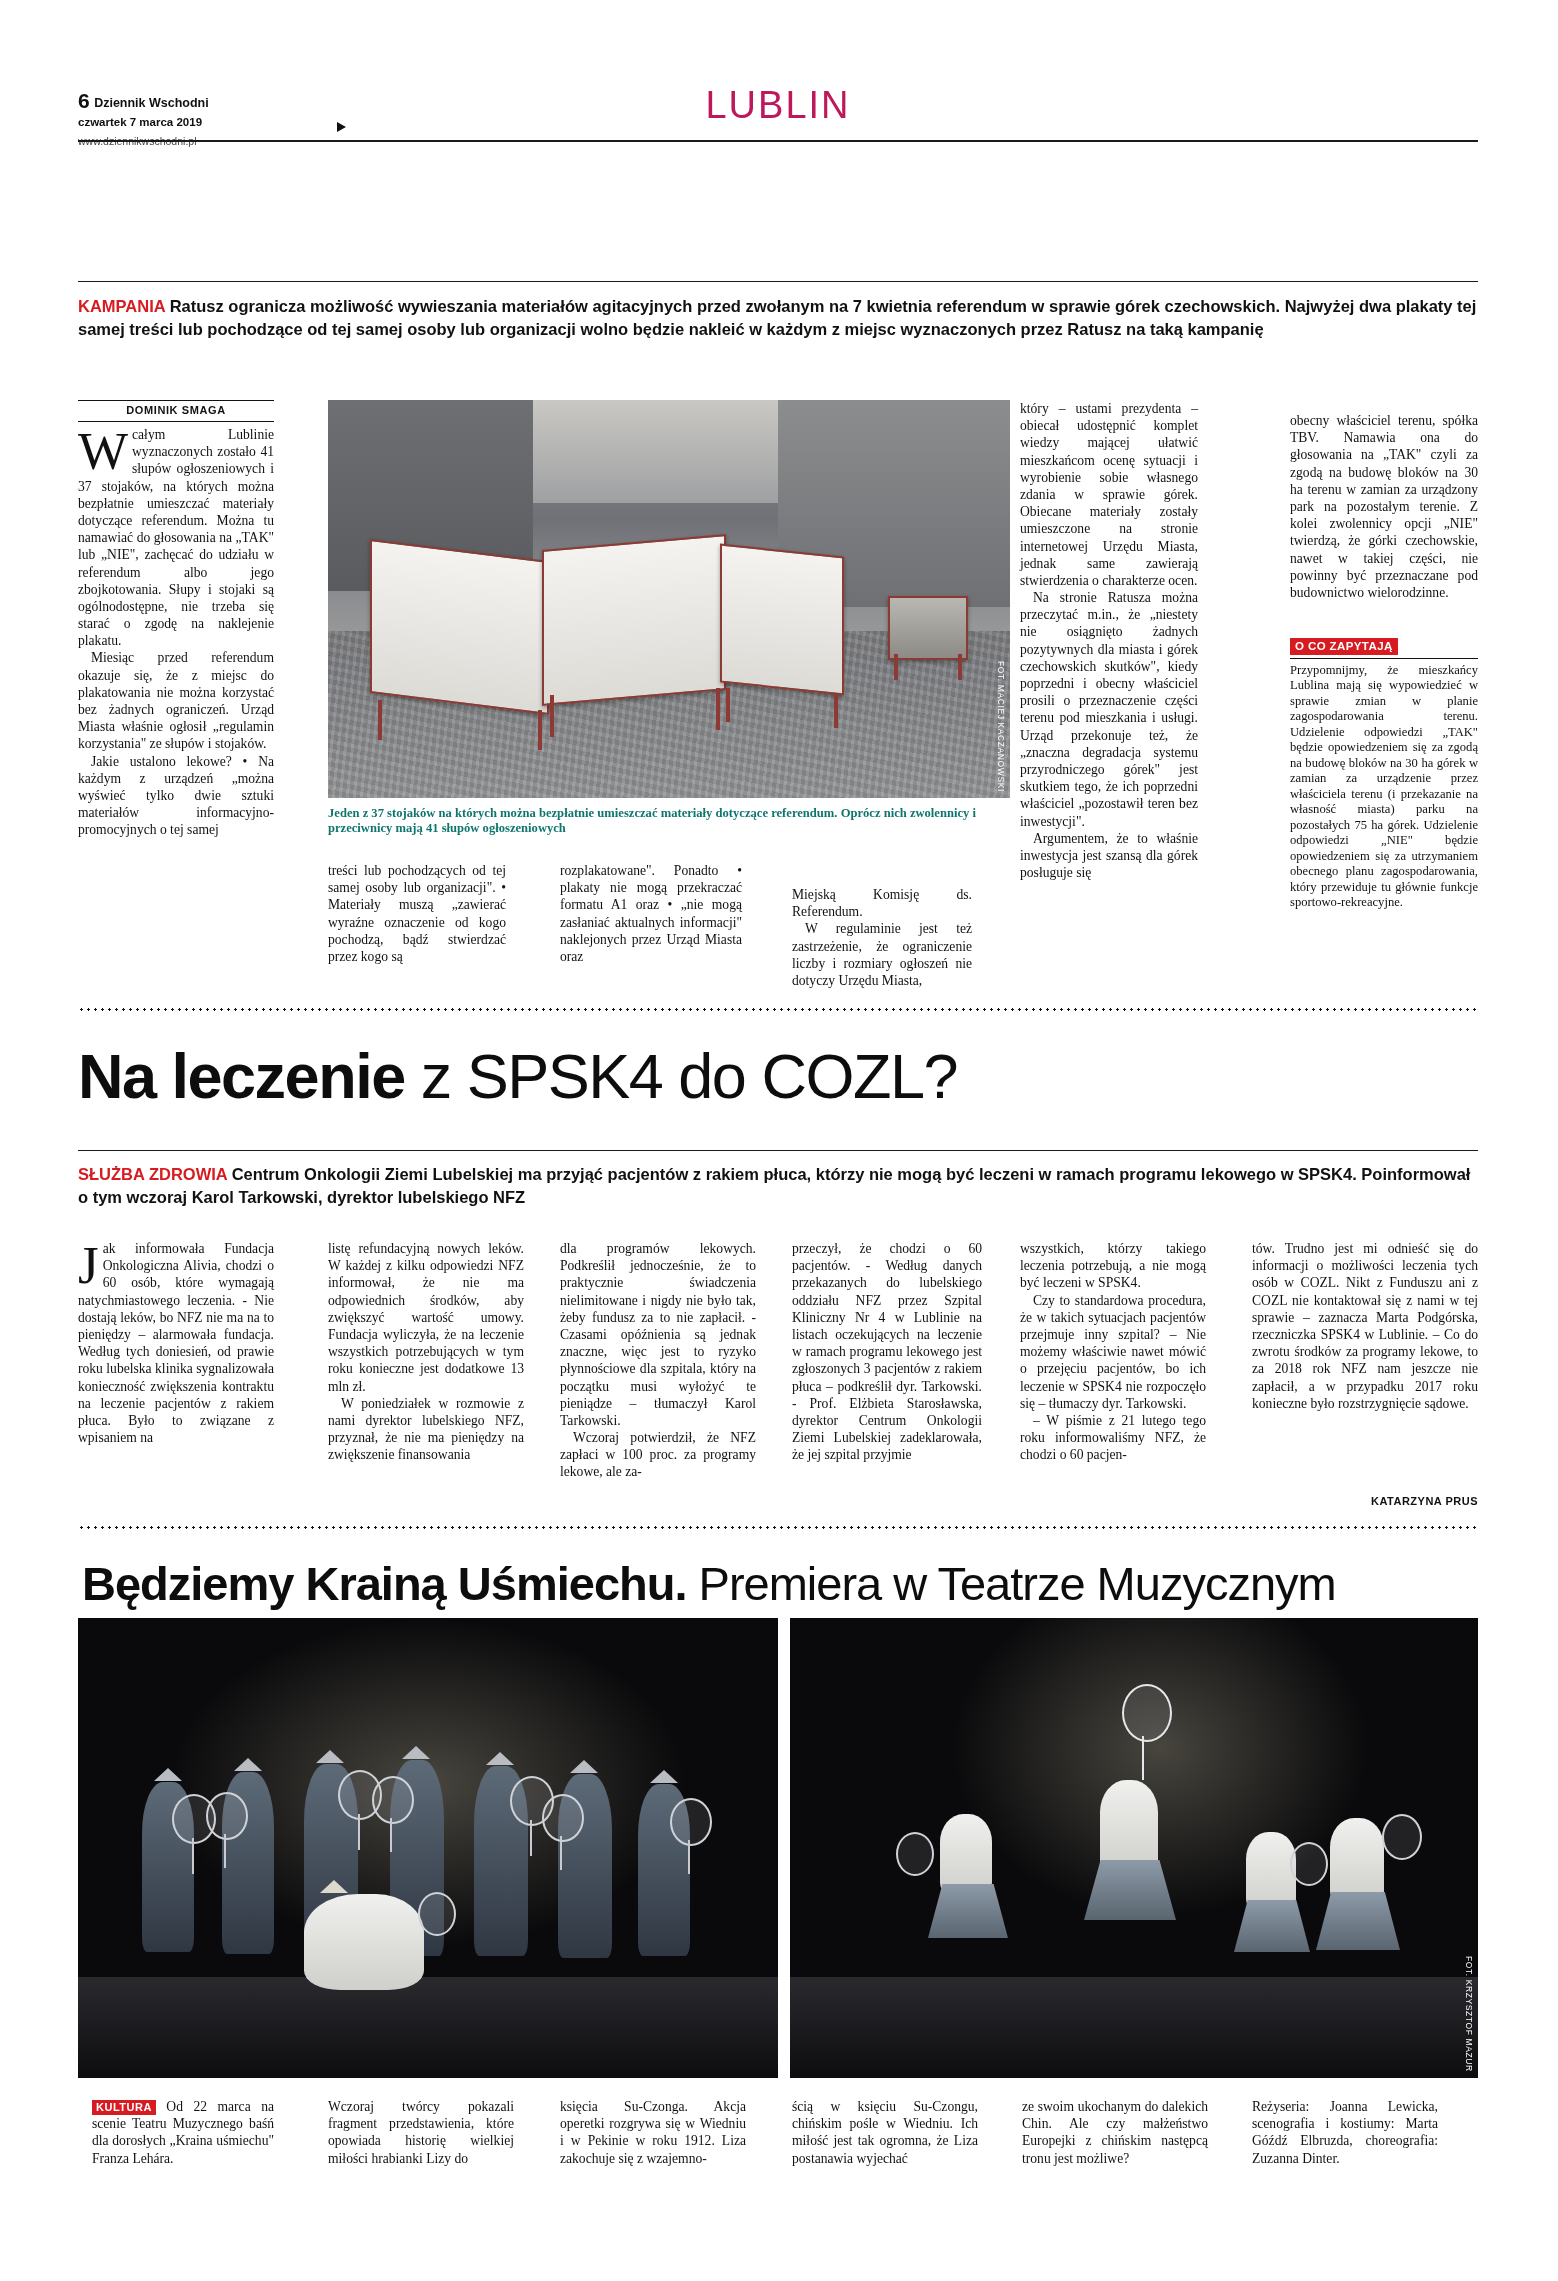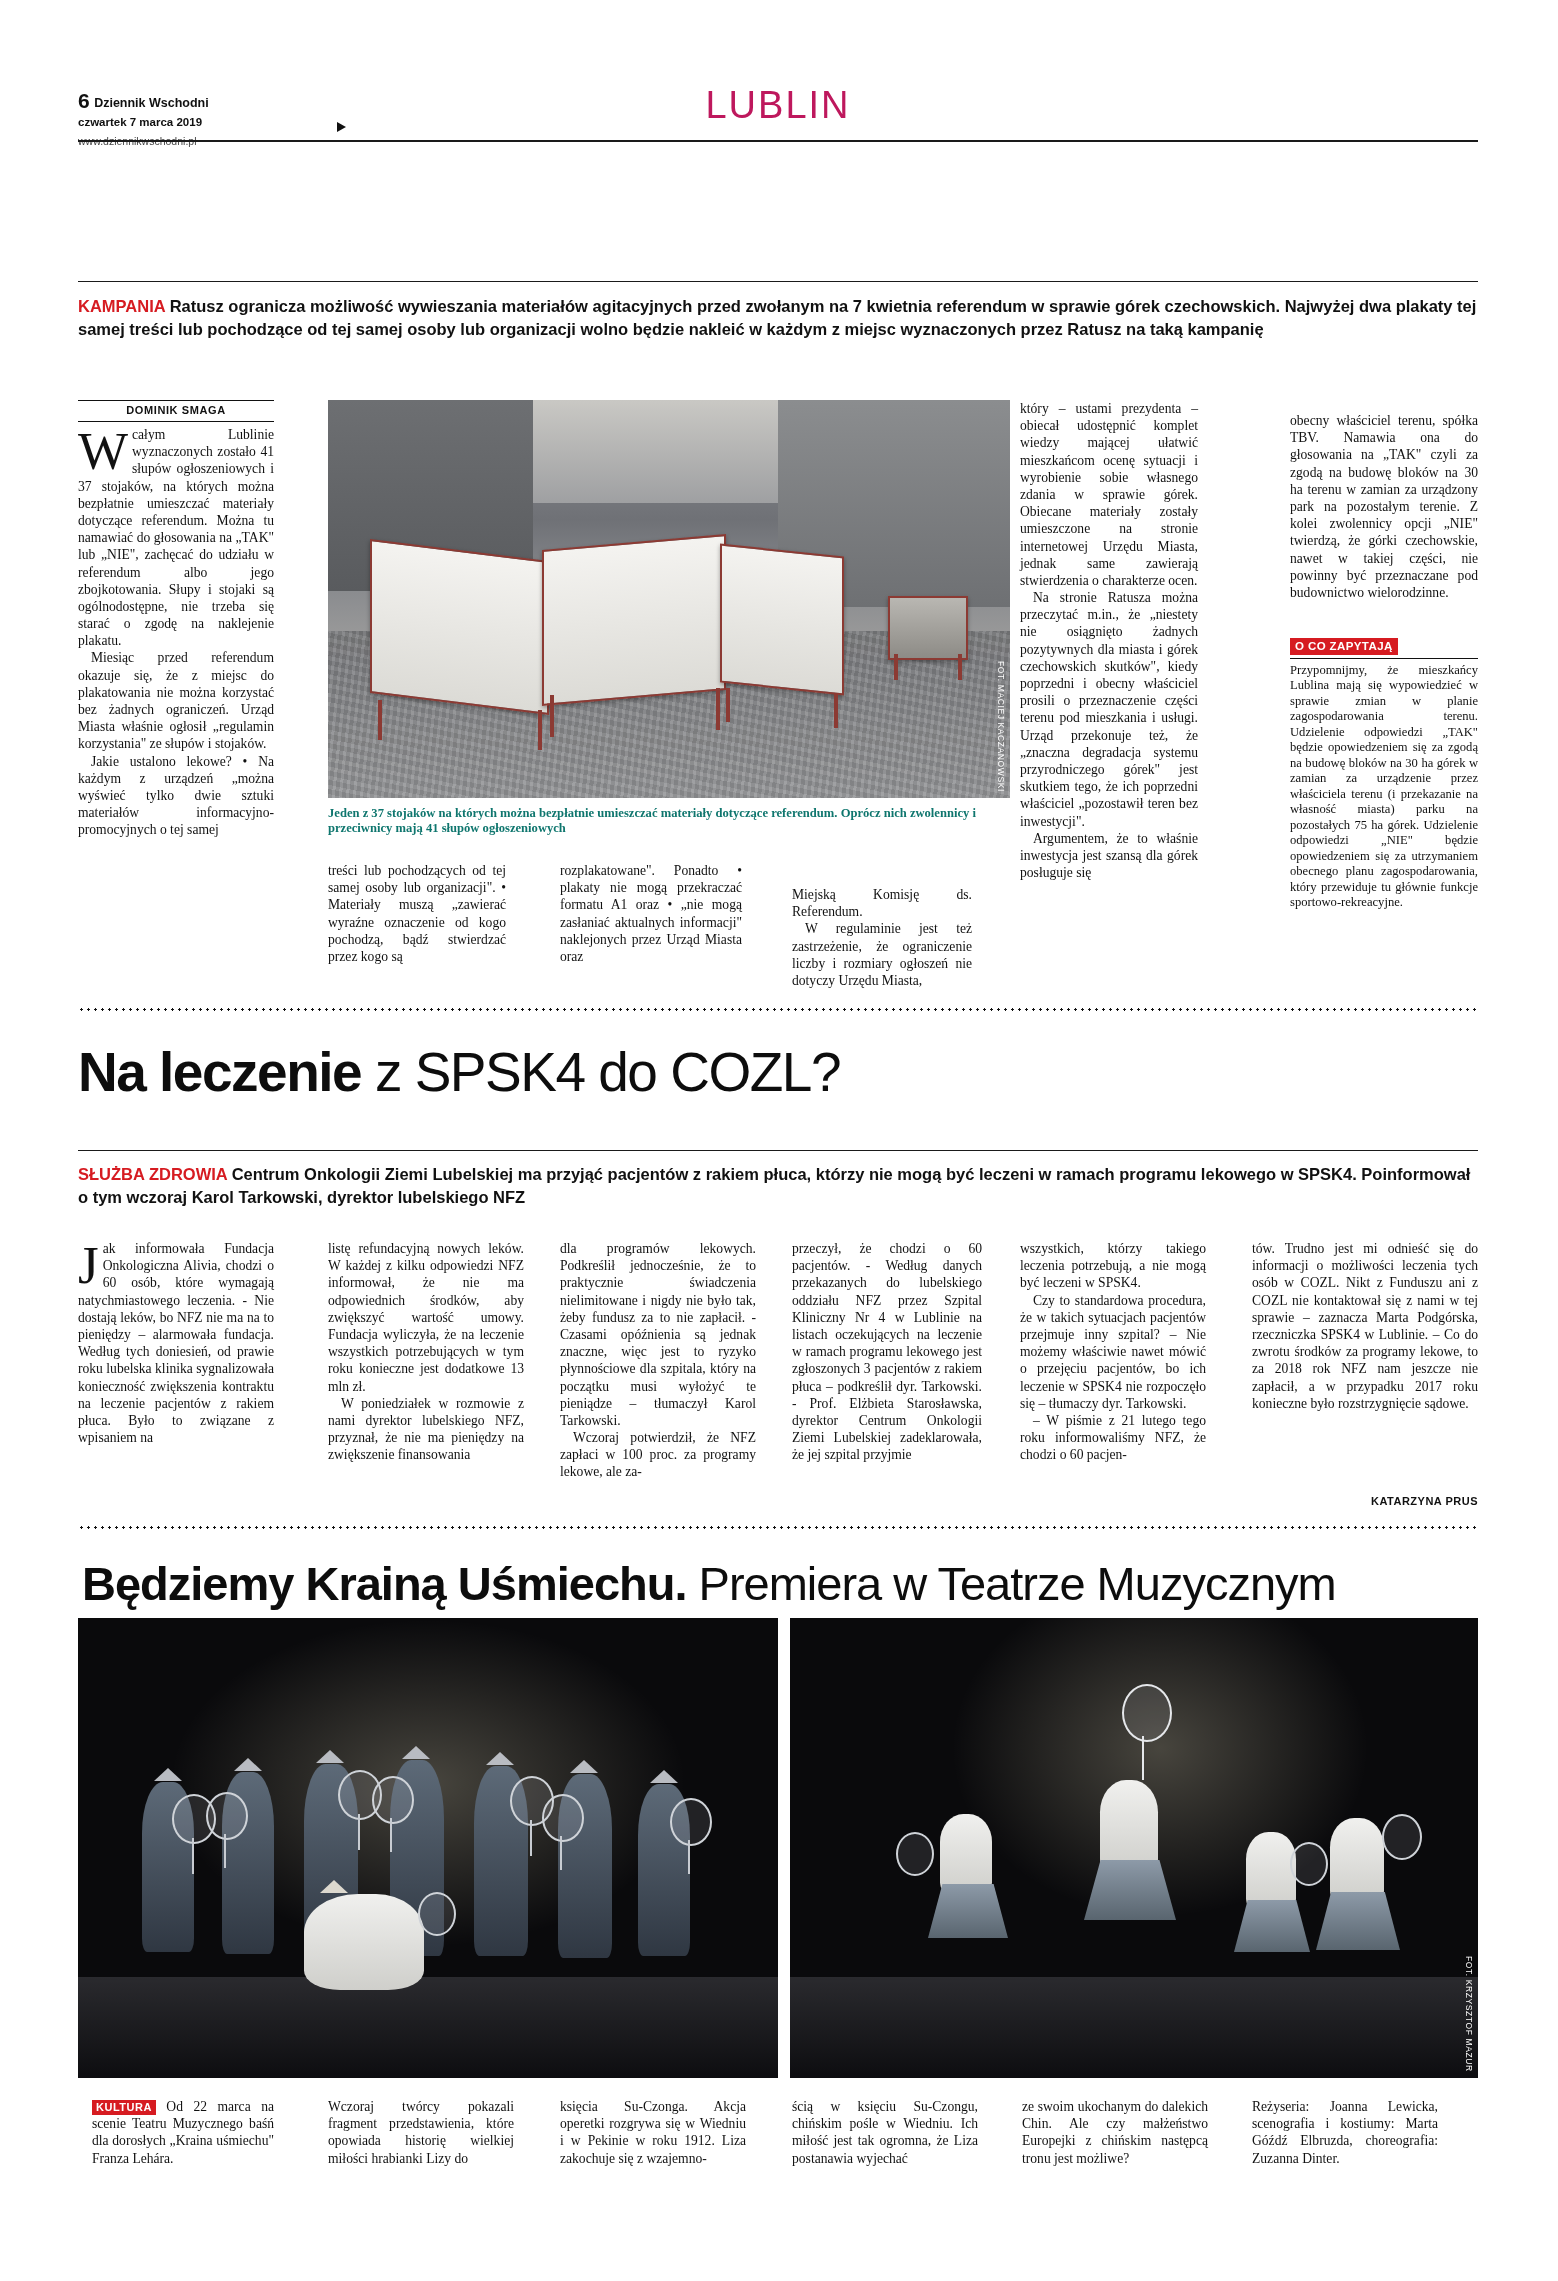--- a/index.html
+++ b/index.html
@@ -93,21 +93,21 @@
   .headline {
     position: absolute;
     font-family: "Liberation Sans", sans-serif;
     color: #0d0d0d;
     white-space: nowrap;
   }
   .headline .bold { font-weight: bold; }
   .headline .light { font-weight: 300; }
 
   #hl1 { left: 78px; top: 163px; font-size: 75px; letter-spacing: -2px; }
-  #hl2 { left: 78px; top: 1040px; font-size: 55px; letter-spacing: -1.5px; }
+  #hl2 { left: 78px; top: 1040px; font-size: 63px; letter-spacing: -1.5px; }
   #hl3 { left: 82px; top: 1556px; font-size: 47px; letter-spacing: -1px; }
 
   
   .lead {
     position: absolute;
     font-family: "Liberation Sans", sans-serif;
     font-size: 16.5px;
     line-height: 1.37;
     color: #111;
     font-weight: bold;

